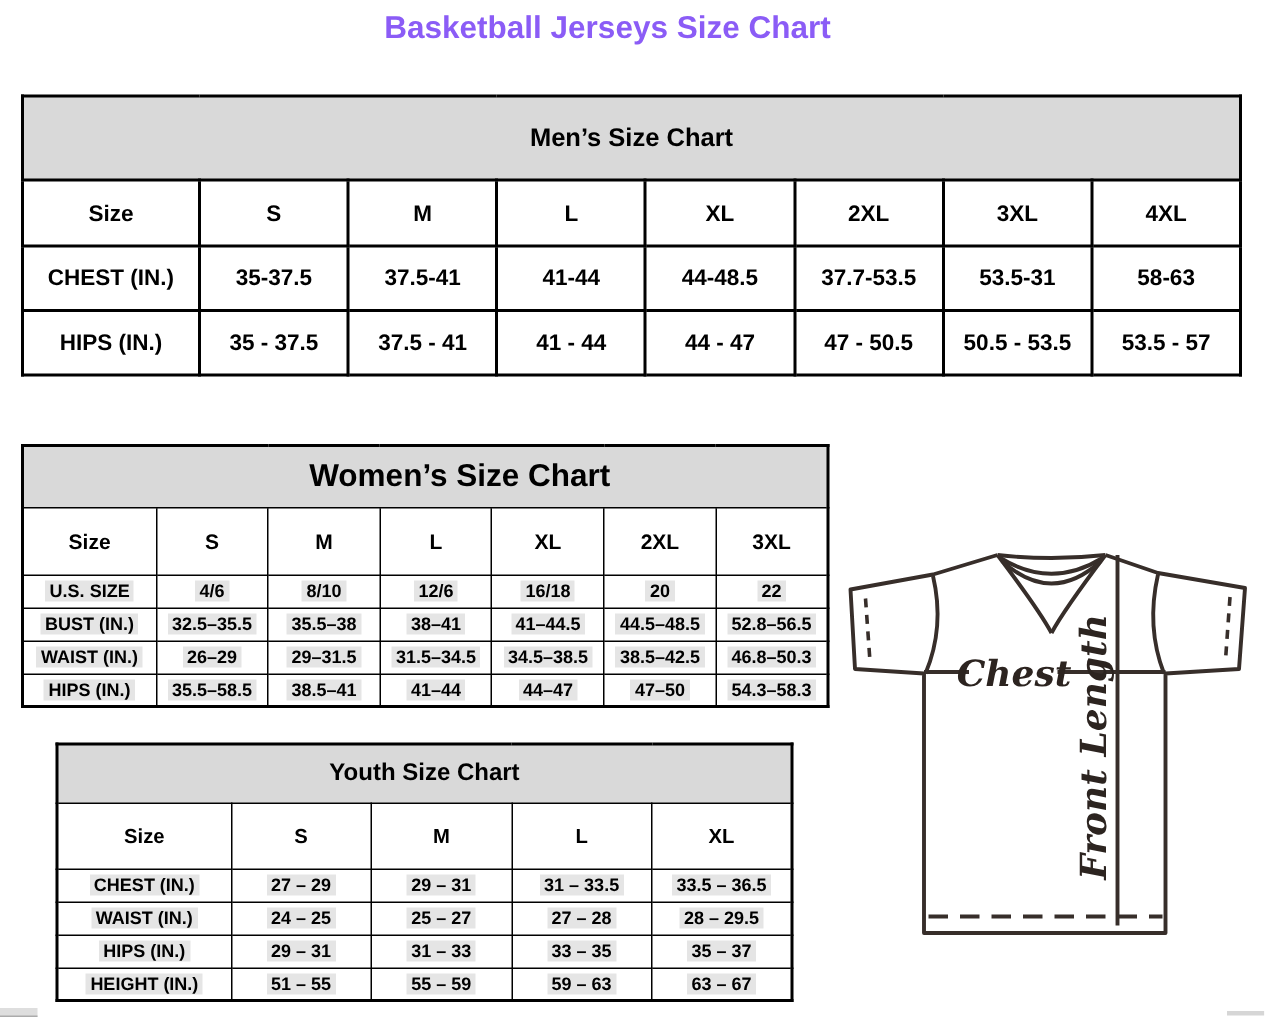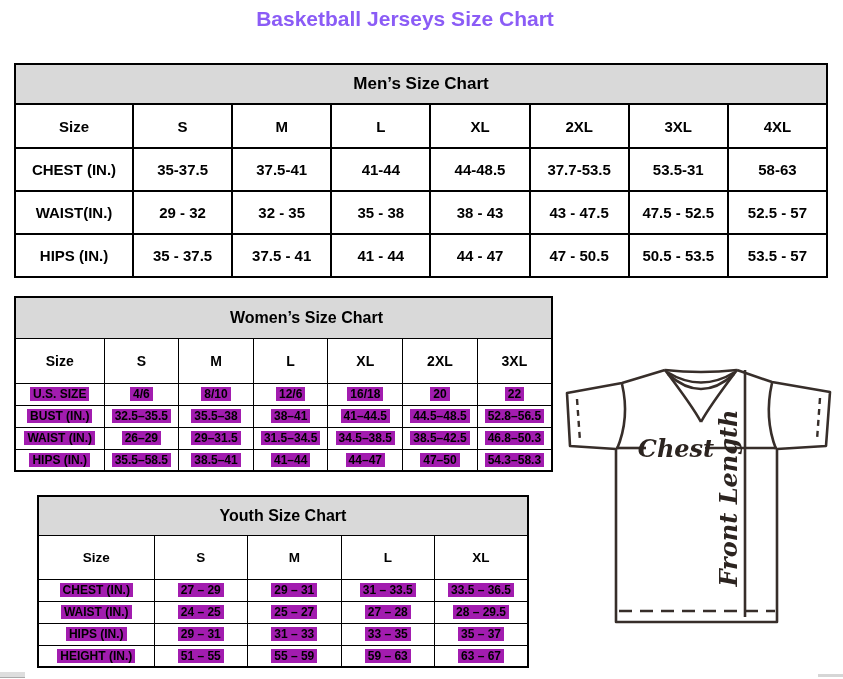--- a/index.html
+++ b/index.html
@@ -12,40 +12,40 @@
     position:absolute; top:7px; left:0; width:810px; text-align:center;
     font-size:21px; font-weight:bold; color:#8b5cf6;
   }
   table { border-collapse:collapse; table-layout:fixed; position:absolute; background:#fff; }
   th, td { border:1px solid #000; text-align:center; vertical-align:middle; padding:0; font-weight:bold; color:#000; }
   .band { background:#d9d9d9; }
 
   
   .mens { left:14px; top:63px; width:814px; border:2px solid #000; }
   .mens th, .mens td { border:2px solid #000; }
-  .mens .band td { height:40px; font-size:17px; }
+  .mens .band td { height:56px; font-size:17px; }
   .mens .hdr td  { height:44px; font-size:15px; }
   .mens .row td  { height:43px; font-size:15px; }
   .mens .lbl     { font-size:14px; }
 
   
   .womens { left:14px; top:296px; width:539px; border:2px solid #000; }
-  .womens .band td { height:41px; font-size:16px;padding-left:46px; }
+  .womens .band td { height:41px; font-size:21px;padding-left:46px; }
   .womens .hdr td  { height:45px; font-size:14px; }
   .womens .row td  { height:22px; font-size:12px; }
   .womens .lbl     { font-size:11px; }
 
   
   .youth { left:14px; top:495px; width:492px; border:2px solid #000;margin-left:23px; }
   .youth .band td { height:39px; font-size:16px; }
   .youth .hdr td  { height:44px; font-size:13.5px; }
   .youth .row td  { height:22px; font-size:12px; }
   .youth .lbl     { font-size:11px; }
 
-  .hl { background:#a21caf; padding:0 3px; }
+  .hl { background:#e5e5e5; padding:0 3px; }
 
   .jersey-svg { position:absolute; left:550px; top:355px; width:293px; height:280px; }
   .jersey-svg path, .jersey-svg line { fill:none; stroke:#372e2a; stroke-width:2.6; stroke-linejoin:round; stroke-linecap:butt; }
   .jersey-svg .dash { stroke-dasharray:6 5; stroke-width:2.4; }
   .jersey-svg .hemdash { stroke-dasharray:13 8; }
   .jersey-svg text { fill:#2c2420; font-family:"DejaVu Serif","Liberation Serif",serif; font-style:italic; font-weight:bold; }
 
   .scroll-frag-left  { position:absolute; left:0; top:672px; width:25px; height:6px; background:#dedede; border-bottom:1px solid #ababab; }
   .scroll-frag-right { position:absolute; left:818px; top:674px; width:25px; height:3px; background:#d6d6d6; }
 </style>
@@ -85,30 +85,20 @@
         <td class="lbl">CHEST (IN.)</td>
         <td>35-37.5</td>
         <td>37.5-41</td>
         <td>41-44</td>
         <td>44-48.5</td>
         <td>37.7-53.5</td>
         <td>53.5-31</td>
         <td>58-63</td>
       </tr>
       <tr class="row">
-        <td class="lbl">WAIST(IN.)</td>
-        <td>29 - 32</td>
-        <td>32 - 35</td>
-        <td>35 - 38</td>
-        <td>38 - 43</td>
-        <td>43 - 47.5</td>
-        <td>47.5 - 52.5</td>
-        <td>52.5 - 57</td>
-      </tr>
-      <tr class="row">
         <td class="lbl">HIPS (IN.)</td>
         <td>35 - 37.5</td>
         <td>37.5 - 41</td>
         <td>41 - 44</td>
         <td>44 - 47</td>
         <td>47 - 50.5</td>
         <td>50.5 - 53.5</td>
         <td>53.5 - 57</td>
       </tr>
     </tbody>

